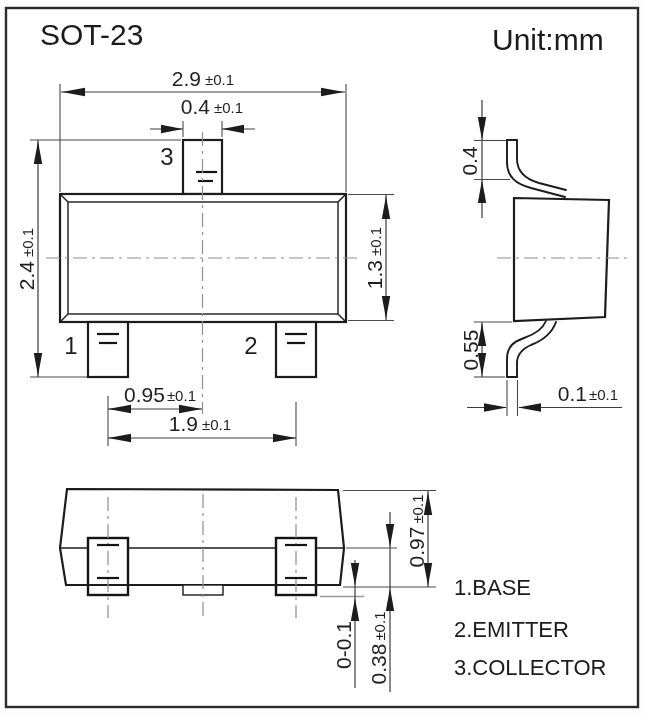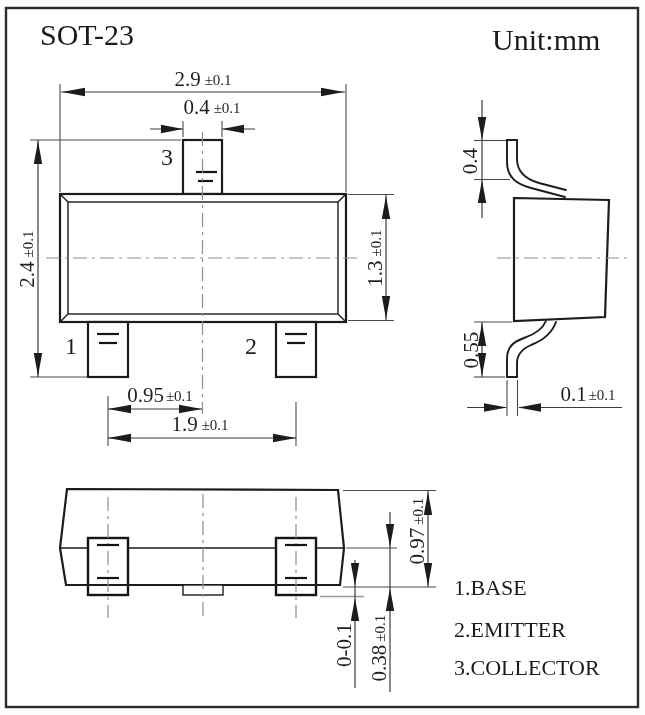--- a/index.html
+++ b/index.html
@@ -1,16 +1,16 @@
 <!DOCTYPE html>
 <html><head>
 <meta charset="utf-8">
 <style>
   html,body{margin:0;padding:0;background:#f1f1f1;}
-  .page{position:relative;width:645px;height:715px;background:#fdfdfd;font-family:Liberation Serif, serif;}
+  .page{position:relative;width:645px;height:715px;background:#fdfdfd;font-family:Liberation Sans, sans-serif;}
   svg{display:block;}
   .t-title{font-size:30px;fill:#1b1b1b;}
   .t-dim{font-size:21px;fill:#1f1f1f;}
   .t-tol{font-size:15px;fill:#1f1f1f;}
   .t-pin{font-size:24px;fill:#1f1f1f;}
   .t-legend{font-size:22px;fill:#1b1b1b;}
   .outline{fill:#ffffff;stroke:#1c1c1c;stroke-width:2.2;stroke-linejoin:miter;}
   .outline-thin{fill:none;stroke:#1c1c1c;stroke-width:1.4;}
   .lead{fill:none;stroke:#1c1c1c;stroke-width:1.9;stroke-linecap:round;}
   .pad{fill:#ffffff;stroke:#141414;stroke-width:2.4;}

